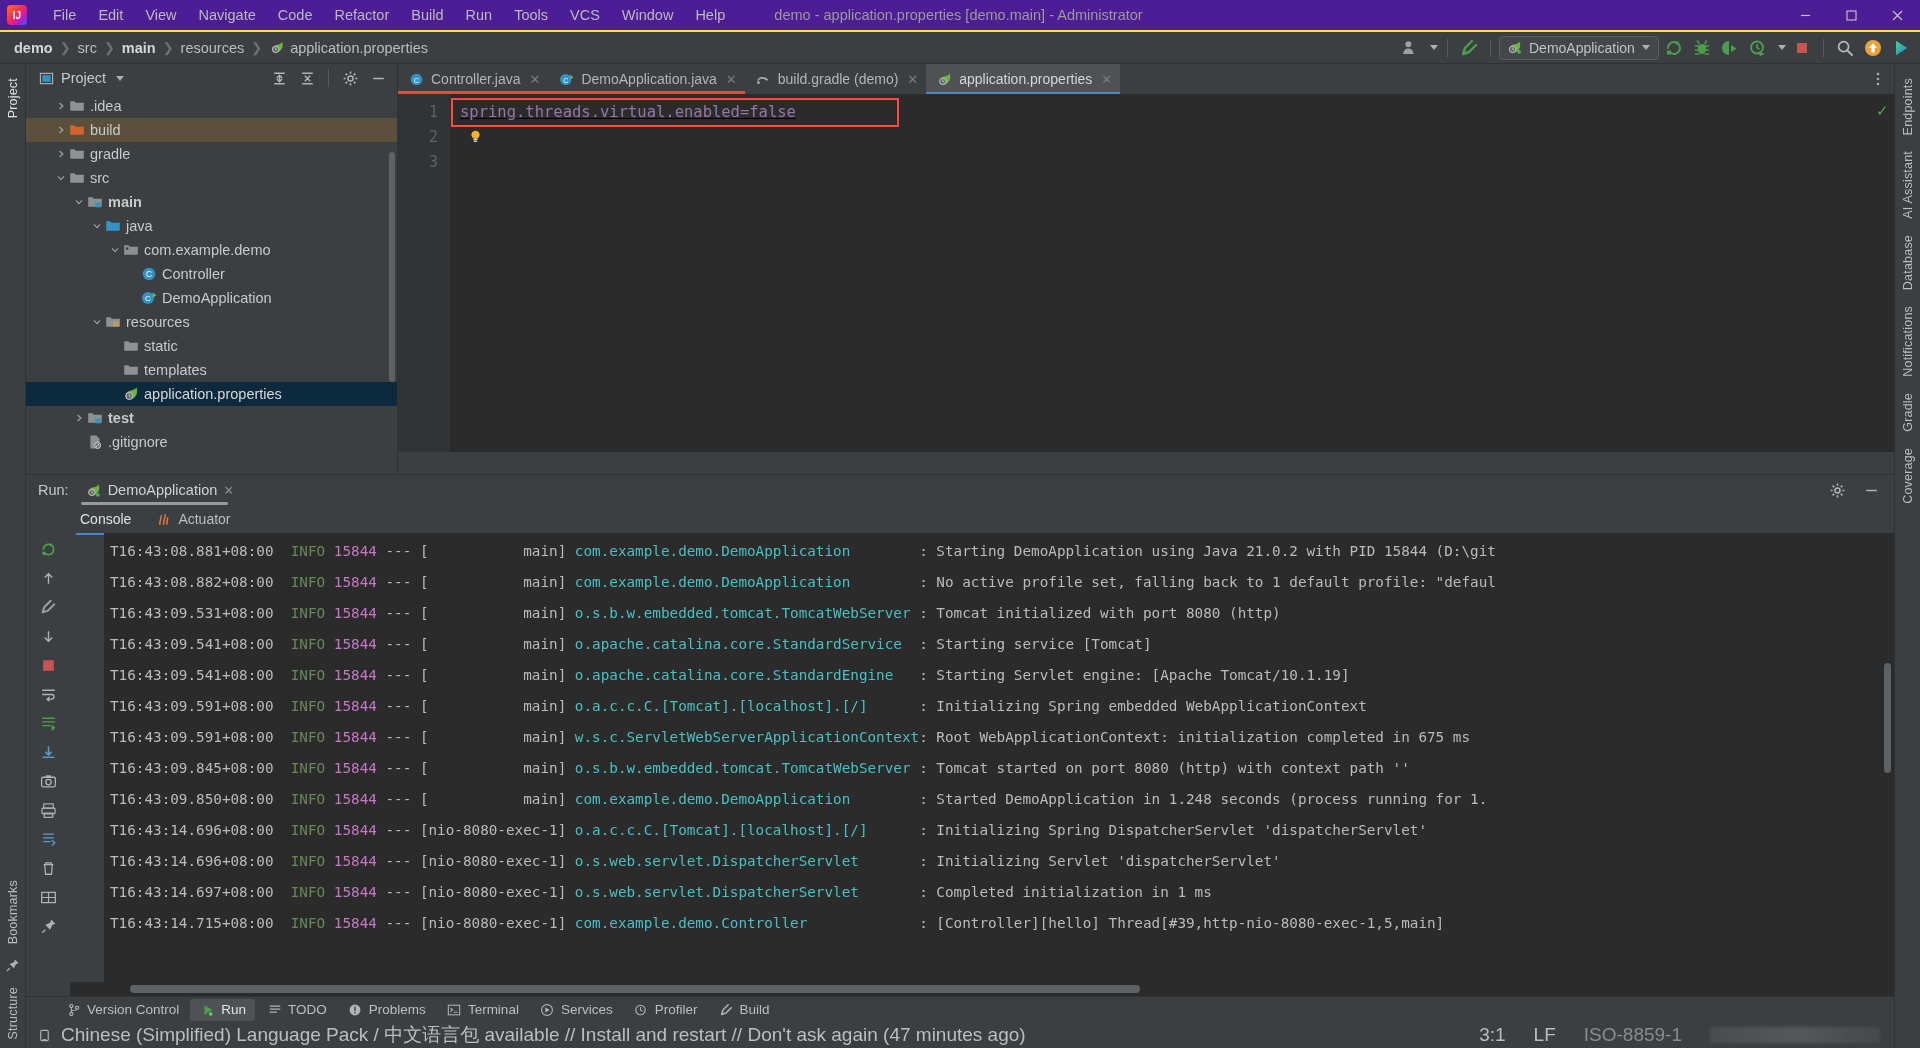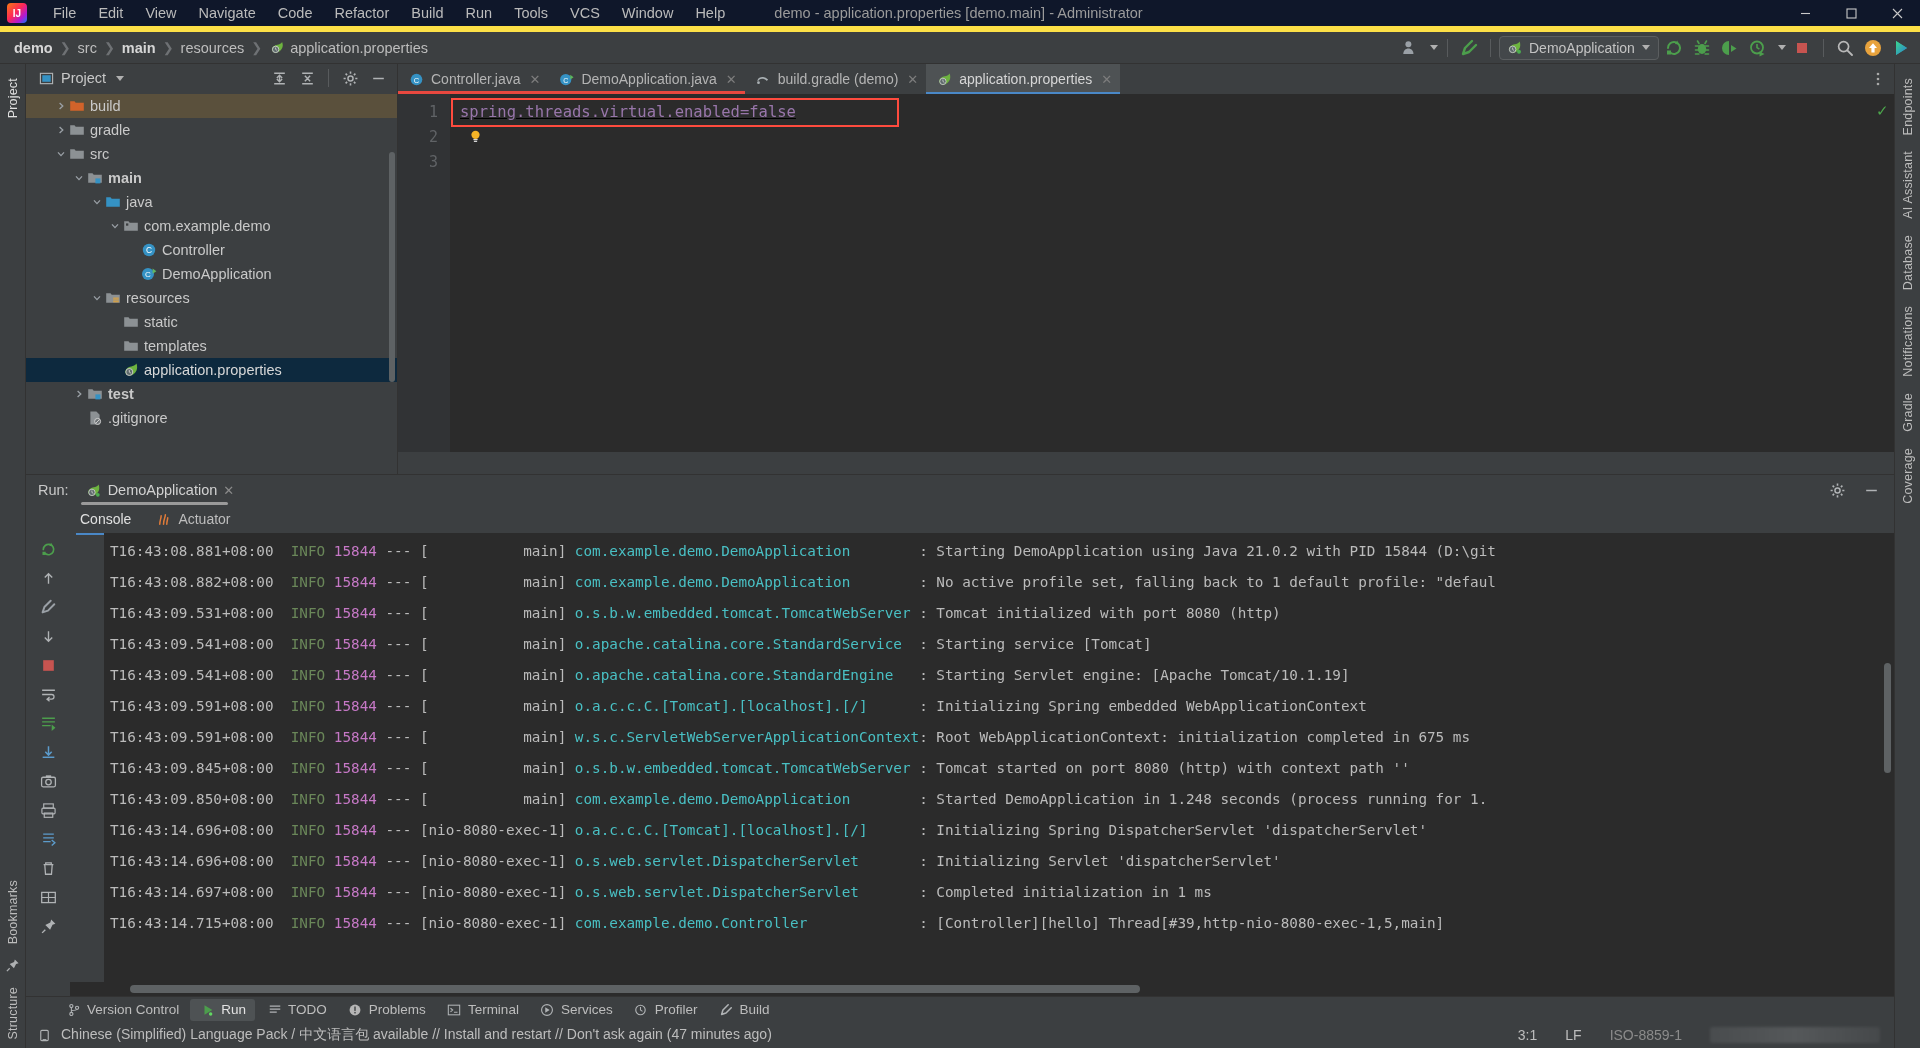--- a/index.html
+++ b/index.html
@@ -7,22 +7,22 @@
     width: 1920px; height: 1048px;
     background: #3c3f41;
     font-family: "Liberation Sans", sans-serif;
     overflow: hidden;
     -webkit-font-smoothing: antialiased;
   }
   .app { width: 1920px; height: 1048px; display: flex; flex-direction: column; background:#3c3f41; position: relative;}
 
   
   .titlebar {
-    height: 32px; background: #0f172a; display: flex; align-items: center;
-    border-bottom: 6px solid #fde047; flex: 0 0 32px; position: relative;
+    height: 32px; background: #4c1d95; display: flex; align-items: center;
+    border-bottom: 2px solid #fde047; flex: 0 0 32px; position: relative;
   }
   .logo { width: 34px; display:flex; align-items:center; justify-content:center; }
   .logo-sq {
     width: 20px; height: 20px; border-radius: 4px;
     background: linear-gradient(135deg, #f97a12 0%, #fe2857 45%, #b11ad4 75%, #087cfa 100%);
     display:flex; align-items:center; justify-content:center;
     font-size: 10px; font-weight: bold; color: #fff; font-family:"Liberation Sans",sans-serif;
   }
   .menubar { display:flex; align-items:center; gap: 0px; margin-left: 8px;}
   .menu-item {
@@ -146,21 +146,21 @@
   .c-logger { color:#49c0c4; }
   .c-msg { color:#bbbbbb; }
   .console-vscroll { position:absolute; right:3px; top:130px; width:7px; height:110px; background:#5e6264; border-radius:4px;}
   .console-hscroll-wrap { height:14px; flex:0 0 14px; background:#2b2b2b; position:relative; }
   .console-hscroll { position:absolute; left:60px; top:3px; width:1010px; height:8px; background:#5e6264; border-radius:4px;}
 
   
   .toolbar-bottom { height:26px; flex:0 0 26px; background:#3c3f41; display:flex; align-items:center; padding-left:30px; gap:2px; border-top:1px solid #323232;}
   .bb { display:flex;align-items:center;gap:5px;font-size:13.5px;color:#bdbdbd;padding:3px 9px;border-radius:3px;}
   .bb.active { background:#4e5254; color:#e2e2e2;}
-  .statusbar { height:26px; flex:0 0 26px; background:#3c3f41; display:flex; align-items:center; padding-left:10px; gap:8px; font-size:14px; color:#bdbdbd;}
+  .statusbar { height:26px; flex:0 0 26px; background:#3c3f41; display:flex; align-items:center; padding-left:10px; gap:8px; font-size:19px; color:#bdbdbd;}
   .status-right { margin-left:auto; display:flex; align-items:center; gap:28px; padding-right:14px;}
   .sr-item { color:#bdbdbd; }
   .sr-dim { color:#8b8b8b; }
   .status-blur { width:170px;height:16px; background:linear-gradient(90deg,#55585a,#6a6d6f,#4e5153); opacity:.55; filter: blur(1.5px); border-radius:2px;}
 
   svg { display:block; }
 </style>
 </head>
 <body>
 
@@ -367,20 +367,33 @@
               <div class="tb-btn">
                 <svg width="17" height="17" viewBox="0 0 16 16">
                     <path d="M3 8h10" stroke="#b0b3b5" stroke-width="1.4"></path>
                   </svg>
               </div>
             </div>
           </div>
 
           <div class="proj-tree">
 
+            <div class="trow" style="padding-left: 28px;">
+                <span class="arrow">
+                  <svg width="10" height="10" viewBox="0 0 10 10">
+                    <path d="M3.6 2 L6.8 5 L3.6 8" stroke="#9aa0a6" stroke-width="1.3" fill="none"></path>
+                  </svg>
+                </span>
+                <span class="ticon">
+                  <svg width="16" height="16" viewBox="0 0 16 16">
+                    <path d="M1.2 3.2h4.3l1.2 1.5h8.1v8.1H1.2z" fill="#8c9194"></path>
+                  </svg>
+                </span>
+                <span class="tname">.idea</span>
+              </div>
               <div class="trow hl" style="padding-left: 28px;">
                 <span class="arrow">
                   <svg width="10" height="10" viewBox="0 0 10 10">
                     <path d="M3.6 2 L6.8 5 L3.6 8" stroke="#9aa0a6" stroke-width="1.3" fill="none"></path>
                   </svg>
                 </span>
                 <span class="ticon">
                   <svg width="16" height="16" viewBox="0 0 16 16">
                     <path d="M1.2 3.2h4.3l1.2 1.5h8.1v8.1H1.2z" fill="#d2632a"></path>
                   </svg>

